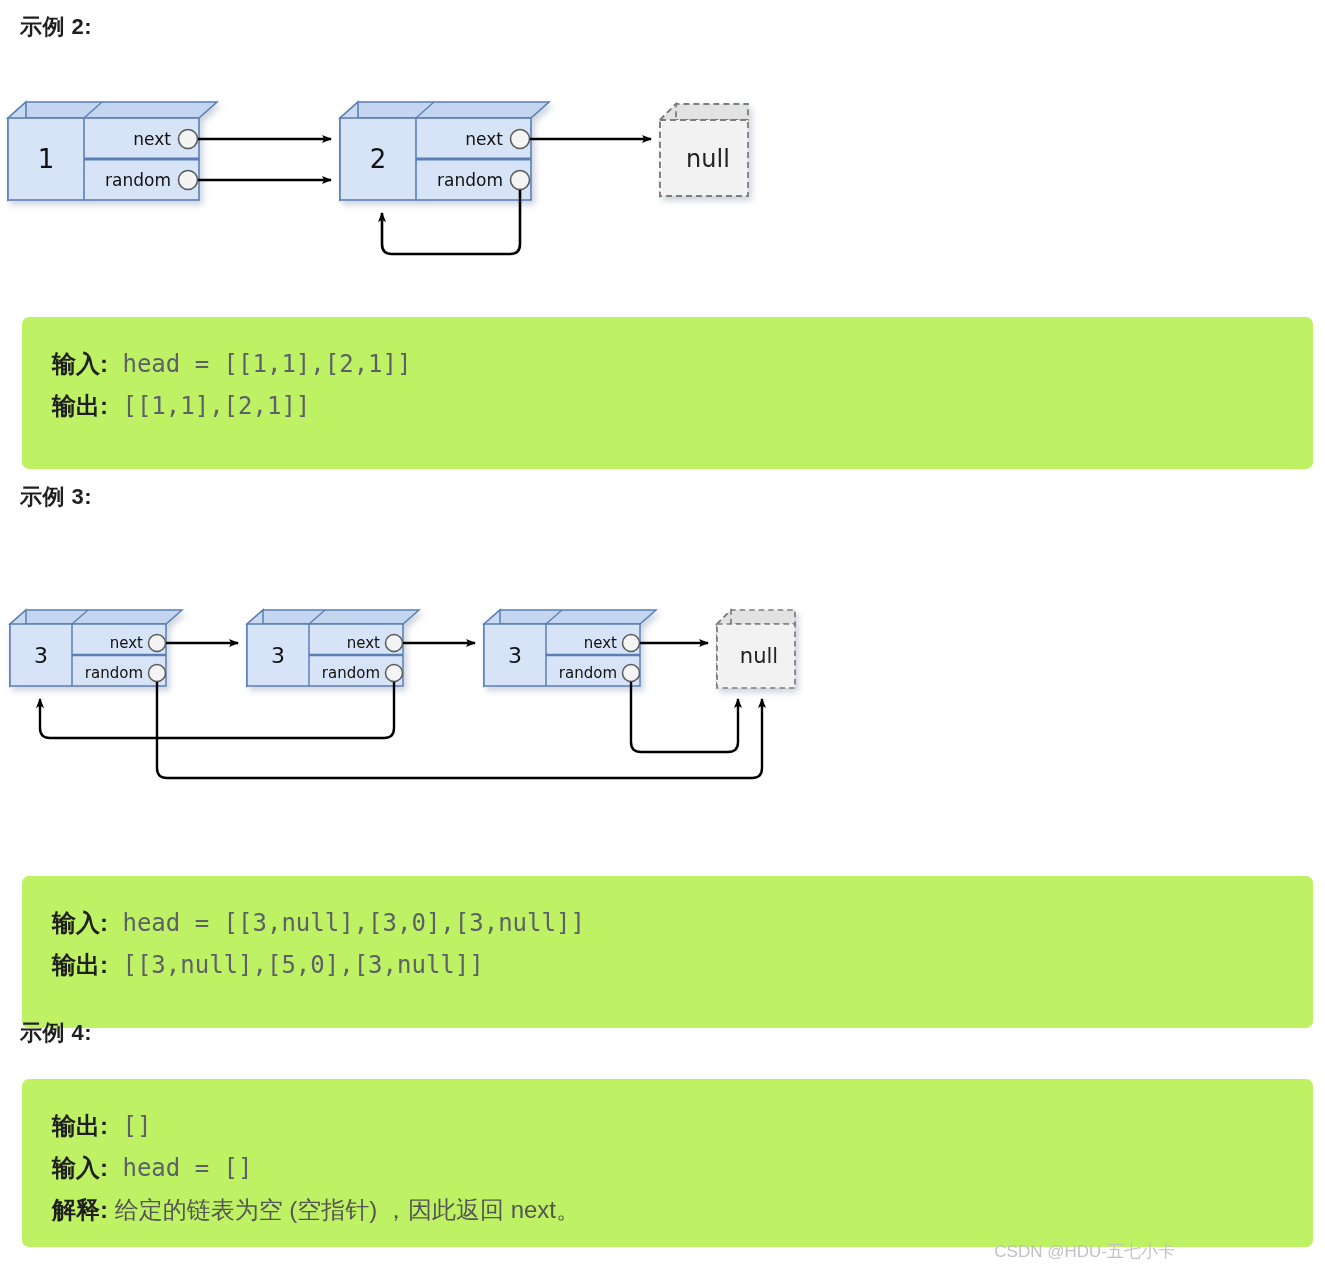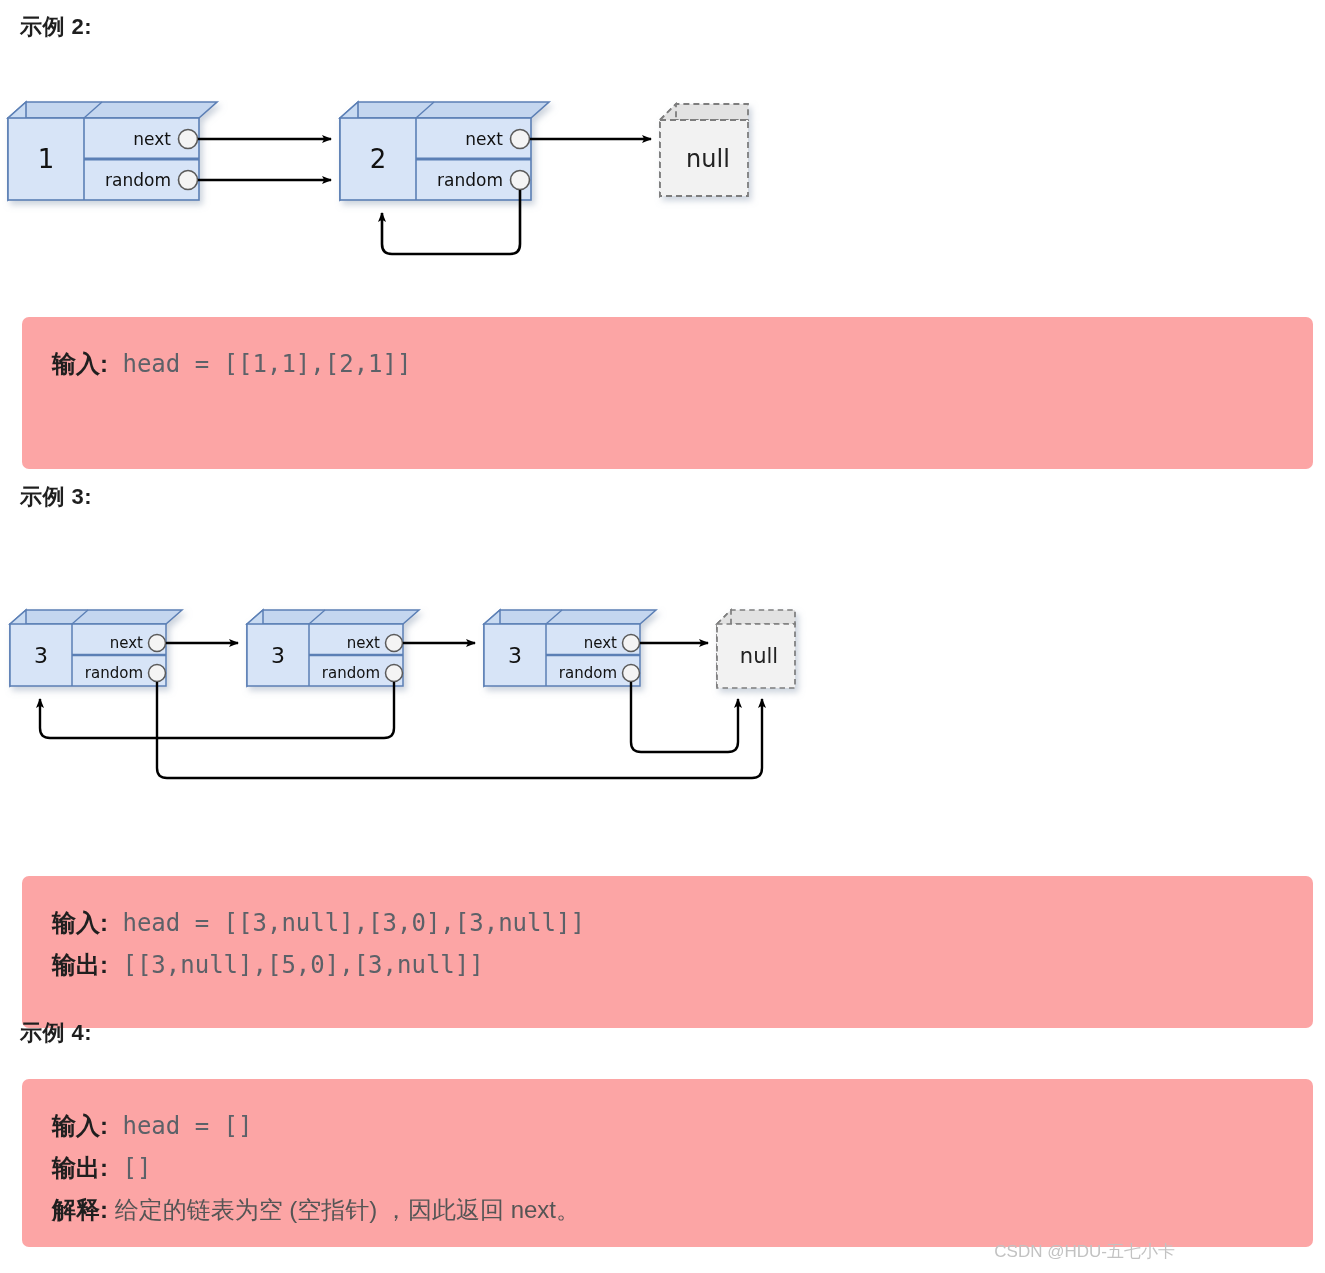--- a/index.html
+++ b/index.html
@@ -24,21 +24,21 @@
     font-weight: bold;
     color: #1f1f1f;
     letter-spacing: 0.5px;
     white-space: nowrap;
   }
 
   .code-block {
     position: absolute;
     left: 22px;
     width: 1291px;
-    background: #fca5a5;
+    background: #bef264;
     border-radius: 7px;
     box-sizing: border-box;
     padding: 26px 0 26px 30px;
   }
   .code-line {
     font-family: "DejaVu Sans Mono", "Liberation Mono", monospace;
     font-size: 24px;
     line-height: 42px;
     color: #555555;
     white-space: pre;
@@ -143,20 +143,21 @@
     <g fill="none" stroke="#000" stroke-width="2.6">
       <path d="M198,39 L331,39" marker-end="url(#ah2)"></path>
       <path d="M198,80 L331,80" marker-end="url(#ah2)"></path>
       <path d="M530,39 L651,39" marker-end="url(#ah2)"></path>
       <path d="M520,90 L520,144 Q520,154 510,154 L392,154 Q382,154 382,144 L382,113" marker-end="url(#ah2)"></path>
     </g>
   </svg>
 
   <div class="code-block" style="top:317px; height:152px;">
     <div class="code-line"><span class="lbl">输入:</span><span class="val"> head = [[1,1],[2,1]]</span></div>
+    <div class="code-line"><span class="lbl">输出:</span><span class="val"> [[1,1],[2,1]]</span></div>
   </div>
 
   <div class="section-heading" style="top:482px;">示例 3:</div>
 
   <svg class="diagram" width="1325" height="210" style="top:600px;">
     <defs>
       <marker id="ah3" markerWidth="10" markerHeight="8" refX="9" refY="4" orient="auto" markerUnits="userSpaceOnUse">
         <path d="M0,0 L10,4 L0,8 L2.2,4 Z" fill="#000"></path>
       </marker>
       <filter id="sh3" x="-20%" y="-20%" width="150%" height="160%">
@@ -238,20 +239,20 @@
   </svg>
 
   <div class="code-block" style="top:876px; height:152px;">
     <div class="code-line"><span class="lbl">输入:</span><span class="val"> head = [[3,null],[3,0],[3,null]]</span></div>
     <div class="code-line"><span class="lbl">输出:</span><span class="val"> [[3,null],[5,0],[3,null]]</span></div>
   </div>
 
   <div class="section-heading" style="top:1018px;">示例 4:</div>
 
   <div class="code-block" style="top:1079px; height:168px;">
+    <div class="code-line"><span class="lbl">输出:</span><span class="val"> []</span></div>
     <div class="code-line"><span class="lbl">输入:</span><span class="val"> head = []</span></div>
-    <div class="code-line"><span class="lbl">输出:</span><span class="val"> []</span></div>
     <div class="code-line"><span class="lbl">解释:</span><span class="expl"> 给定的链表为空 (空指针) ，因此返回 next。</span></div>
   </div>
 
   <div class="watermark">CSDN @HDU-五七小卡</div>
 
 </div>
 
 </body></html>

